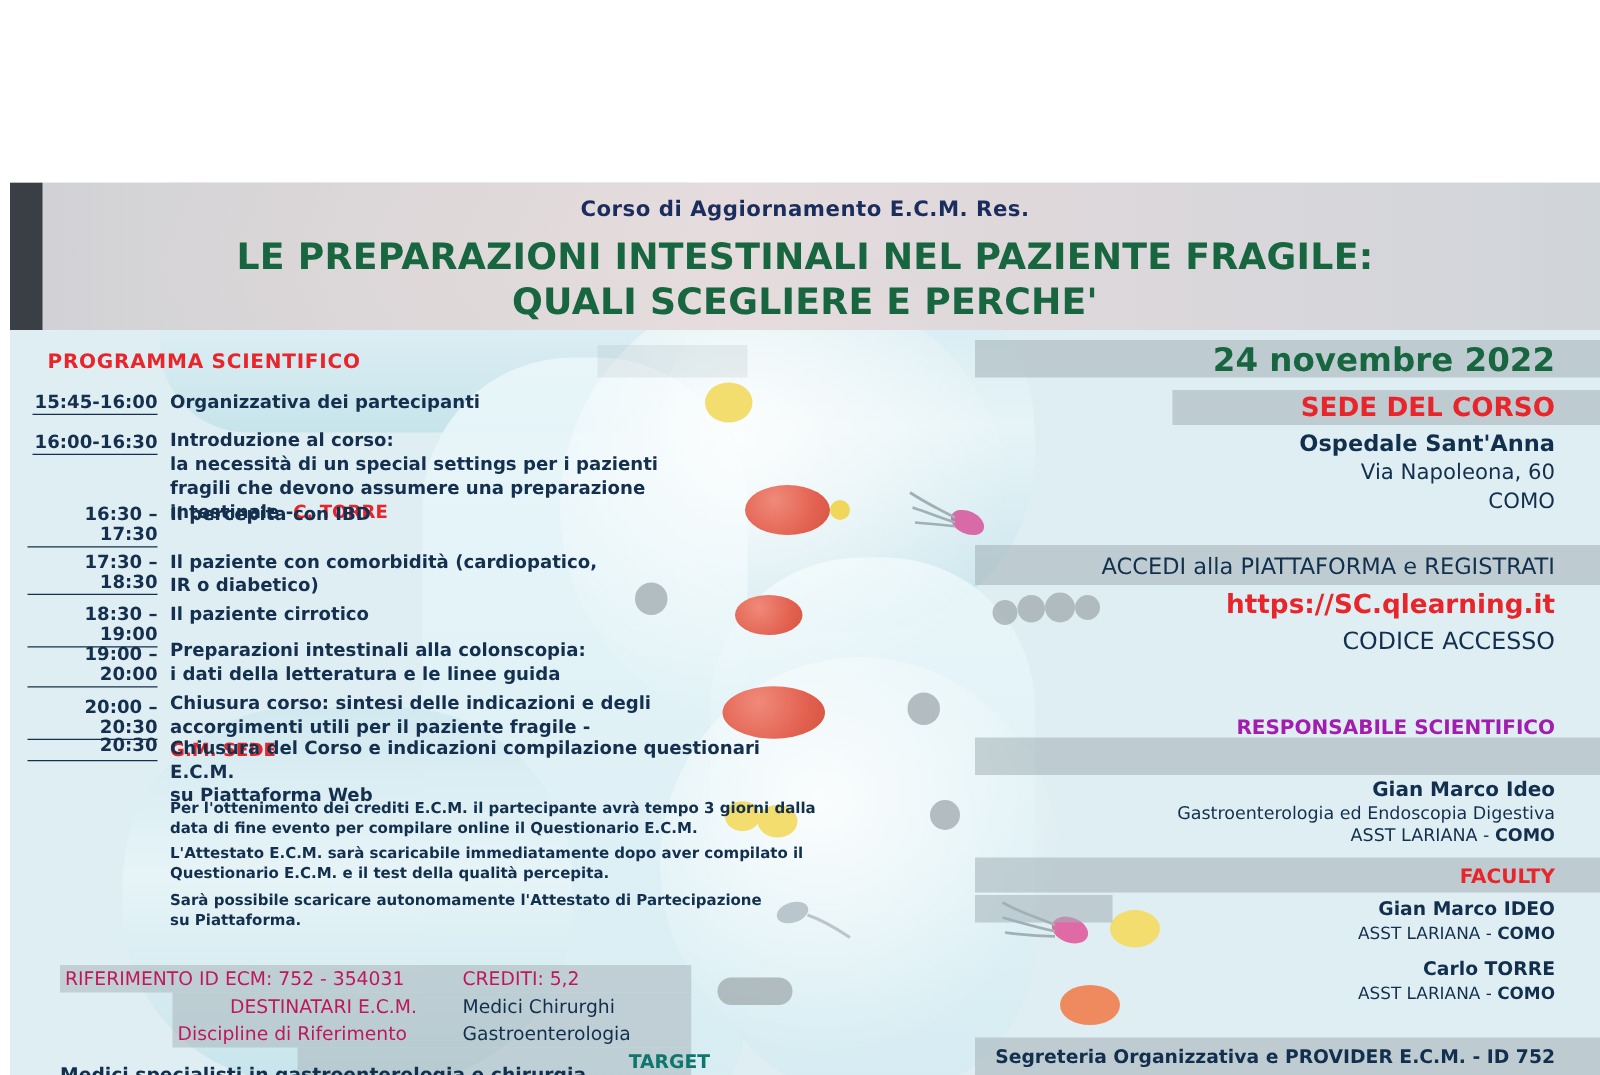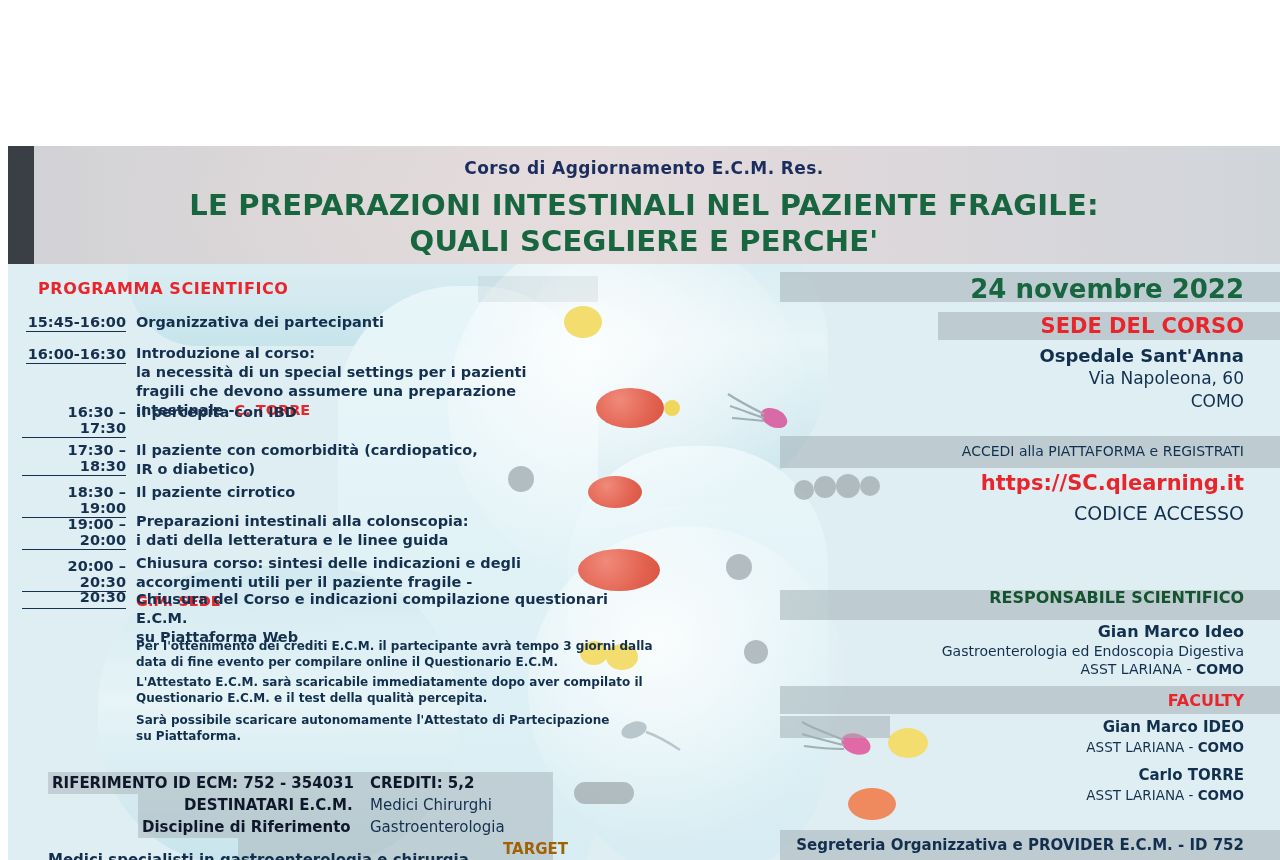--- a/index.html
+++ b/index.html
@@ -95,53 +95,53 @@
     line-height: 19px;
   }
   .red { color: #e8252b; }
   .note {
     position: absolute; left: 128px;
     font-size: 12px; color: #12304e; line-height: 16px; font-weight: bold;
   }
   .note.normal { font-weight: normal; }
 
   
-  .infoline { position: absolute; font-size: 15px; font-weight: bold; color: #0f172a; }
+  .infoline { position: absolute; font-size: 15px; font-weight: normal; color: #be185d; }
   .infoval  { position: absolute; font-size: 15px; color: #12304e; }
   .greyband { position: absolute; background: rgba(170,182,188,.55); }
 
   
   .r-date {
     position: absolute; right: 36px; top: 128px;
     font-size: 26px; font-weight: bold; color: #17663f; text-align: right;
   }
   .r-sede {
     position: absolute; right: 36px; top: 168px;
     font-size: 21px; font-weight: bold; color: #e8252b;
   }
   .r-addr {
     position: absolute; right: 36px; top: 198px;
     text-align: right; font-size: 17px; color: #12304e; line-height: 23px;
   }
   .r-addr .b { font-weight: bold; font-size: 18px; }
   .r-accedi {
     position: absolute; right: 36px; top: 297px;
-    font-size: 14px; color: #12304e; font-weight: normal;
+    font-size: 18px; color: #12304e; font-weight: normal;
   }
   .r-link {
     position: absolute; right: 36px; top: 325px;
     font-size: 21px; font-weight: bold; color: #e8252b;
   }
   .r-code {
     position: absolute; right: 36px; top: 356px;
     font-size: 19px; color: #12304e;
   }
   .r-resp {
-    position: absolute; right: 36px; top: 442px;
-    font-size: 16px; font-weight: bold; color: #14532d;
+    position: absolute; right: 36px; top: 426px;
+    font-size: 16px; font-weight: bold; color: #a21caf;
   }
   .r-resp-name {
     position: absolute; right: 36px; top: 476px;
     font-size: 16px; font-weight: bold; color: #12304e;
   }
   .r-resp-det {
     position: absolute; right: 36px; top: 496px;
     text-align: right; font-size: 14px; color: #12304e; line-height: 18px;
   }
   .r-faculty {
@@ -150,21 +150,21 @@
   }
   .fac-name { position: absolute; right: 36px; font-size: 15px; font-weight: bold; color: #12304e; }
   .fac-aff  { position: absolute; right: 36px; font-size: 13.5px; color: #12304e; }
   .bold { font-weight: bold; }
   .r-segr {
     position: absolute; right: 36px; top: 690px;
     font-size: 15px; font-weight: bold; color: #12304e;
   }
   .target-title {
     position: absolute; left: 0; width: 560px; text-align: right;
-    font-size: 15px; font-weight: bold; color: #a16207;
+    font-size: 15px; font-weight: bold; color: #0f766e;
   }
   .target-sub {
     position: absolute; left: 40px; top: 705px;
     font-size: 15px; font-weight: bold; color: #12304e;
   }
 </style>
 </head>
 <body>
 
 <div id="poster">

